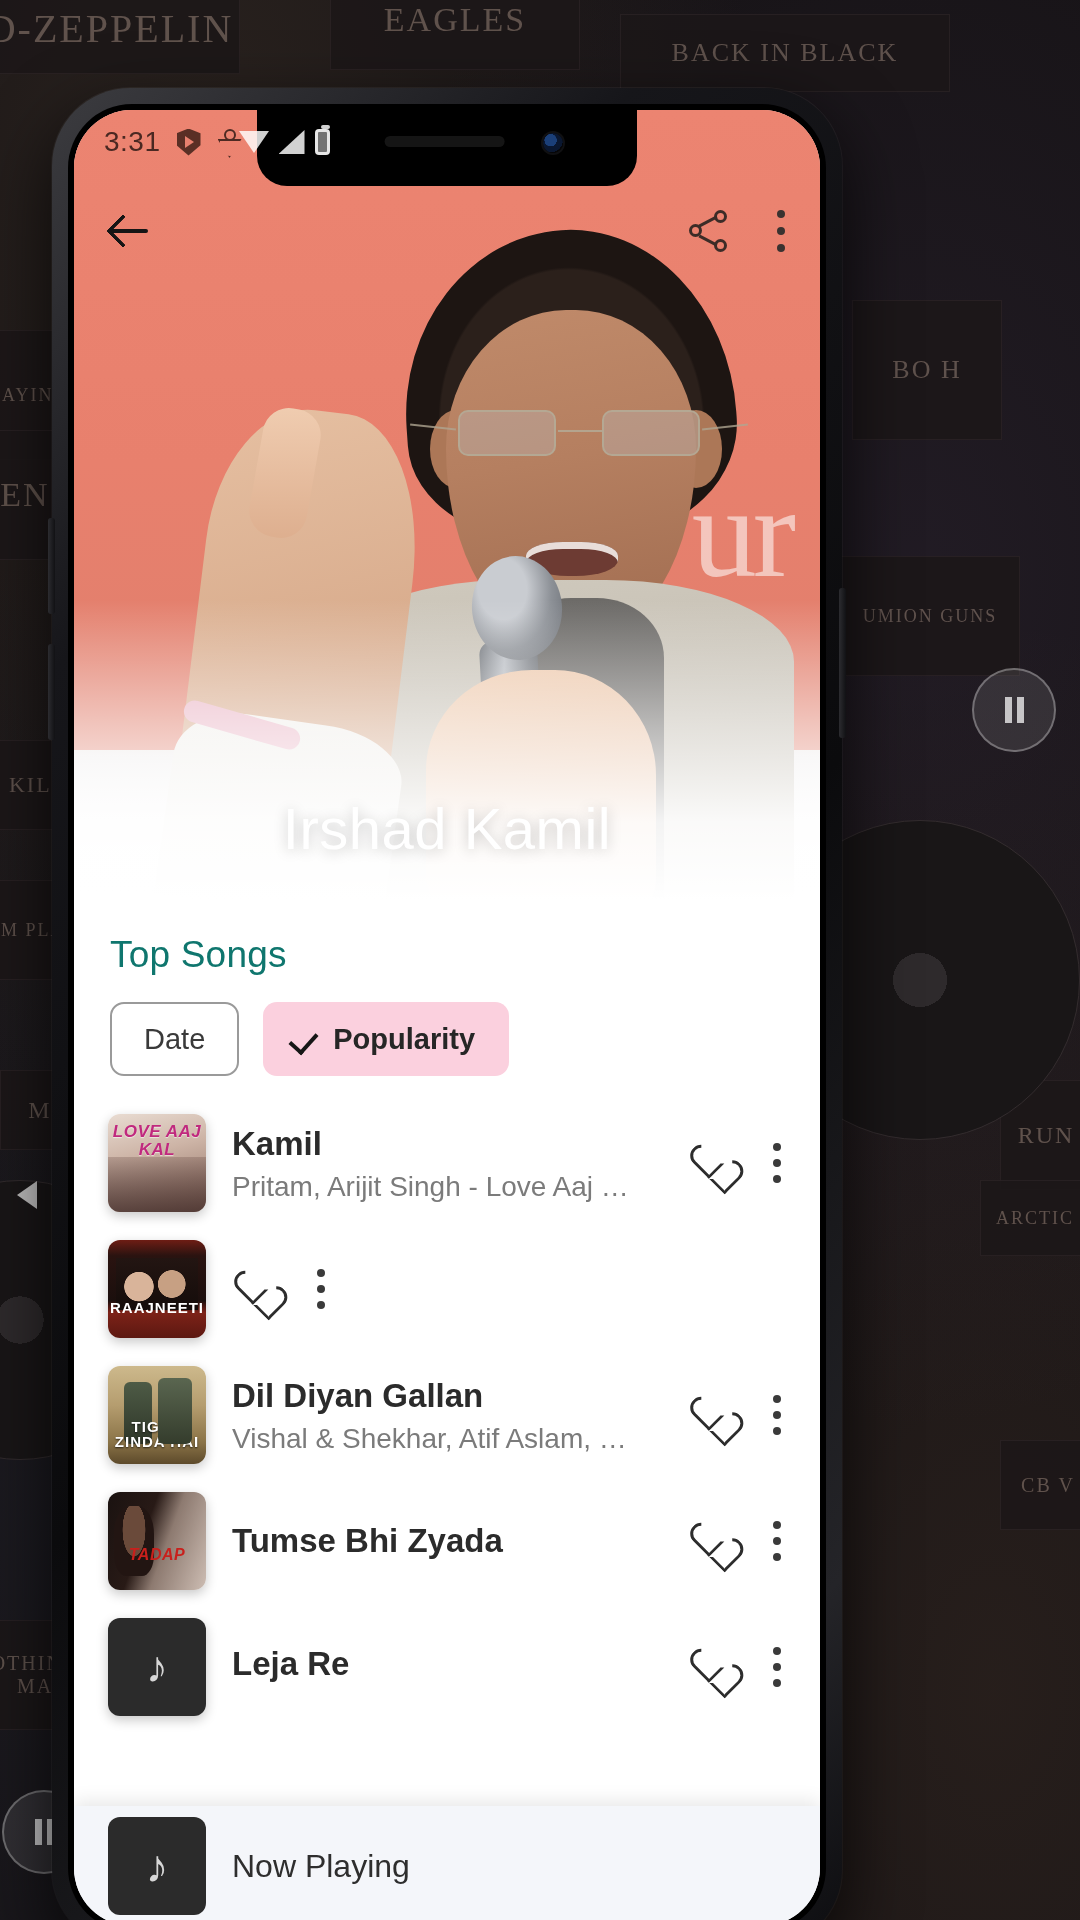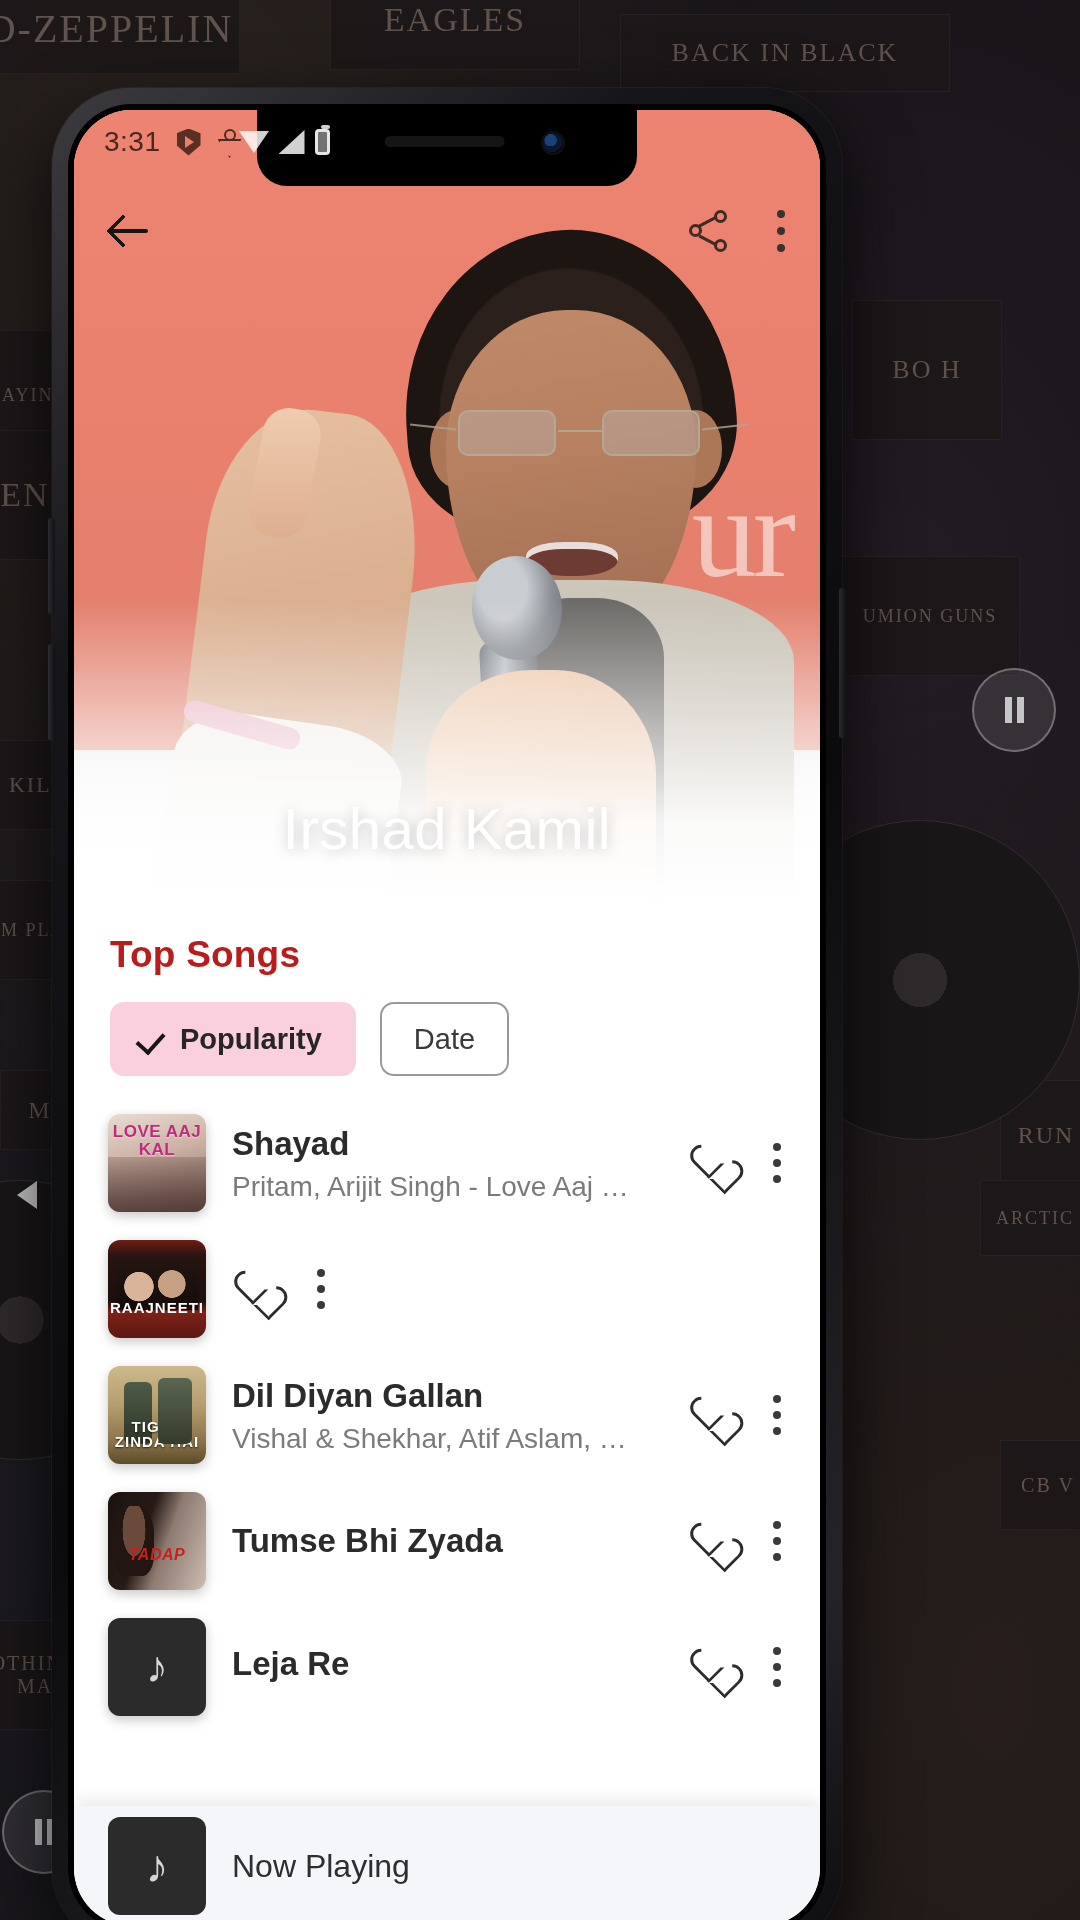--- a/index.html
+++ b/index.html
@@ -271,21 +271,21 @@
   .ic-share .ln { position: absolute; width: 20px; height: 3px; background: #2a2320; }
   .ic-share .l1 { left: 10px; top: 10px; transform: rotate(-28deg); }
   .ic-share .l2 { left: 10px; top: 29px; transform: rotate(28deg); }
   .ic-more { width: 10px; height: 42px; display: flex; flex-direction: column; justify-content: space-between; align-items: center; }
   .ic-more i { width: 8px; height: 8px; background: #3a3230; border-radius: 50%; display: block; }
 
   
   .content { position: relative; background: #fff; }
   .section-title {
     padding: 34px 36px 0;
-    font-size: 37px; font-weight: 700; color: #b91c1c;
+    font-size: 37px; font-weight: 400; color: #0f766e;
     letter-spacing: .2px;
   }
   .chips { display: flex; gap: 24px; padding: 26px 36px 0; }
   .chip {
     display: flex; align-items: center; gap: 16px;
     height: 74px; padding: 0 32px;
     border-radius: 14px;
     font-size: 29px; color: #3a3a3a;
     border: 2px solid #9a9a9a;
     background: #fff;
@@ -316,21 +316,21 @@
     box-shadow: 0 4px 12px rgba(0,0,0,.22);
     background: #332;
   }
   .cover .cv-label {
     position: absolute; left: 0; right: 0;
     text-align: center; font-size: 12px; font-weight: 700;
     color: #fff; letter-spacing: .5px; line-height: 1.05;
   }
   
   .cv-love { background: linear-gradient(165deg,#e9dcd2 0%,#cdb4a6 40%,#8a6a5e 100%); }
-  .cv-love .cv-label { top: 9px; color: #c0297e; font-size: 17px; text-shadow: 0 1px 1px rgba(255,255,255,.6); }
+  .cv-love .cv-label { top: 9px; color: #c0297e; font-size: 17px; text-shadow: 0 1px 1px rgba(255,255,255,.6); font-style: italic; }
   .cv-love::after {
     content:""; position:absolute; left:0; right:0; bottom:0; height:56%;
     background: linear-gradient(180deg, rgba(90,60,55,.25), rgba(60,40,38,.7));
   }
   
   .cv-raaj { background: linear-gradient(180deg,#6e1d14 0%,#2a1310 16%,#1b0f0d 62%,#7d2218 74%,#5c1811 100%); }
   .cv-raaj .cv-label { bottom: 22px; font-size: 15px; letter-spacing: 1px; }
   .cv-raaj .faces {
     position:absolute; left: 8px; top: 18px; right: 8px; height: 52px;
     background: radial-gradient(circle at 28% 55%, #d9b49a 0 22%, transparent 23%),
@@ -514,38 +514,38 @@
           <div class="mic-head"></div>
         </div>
         <div class="hero-fade"></div>
         <div class="artist-name">Irshad Kamil</div>
       </div>
 
       <div class="content">
         <div class="section-title">Top Songs</div>
 
         <div class="chips">
+          <div class="chip">
+
+            <span>Date</span>
+          </div>
           <div class="chip selected">
             <span class="check"></span>
             <span>Popularity</span>
           </div>
-          <div class="chip">
-
-            <span>Date</span>
-          </div>
         </div>
 
         <div class="songlist">
 
           <div class="song-row">
             <div class="cover cv-love">
               <span class="cv-label">LOVE AAJ KAL</span>
             </div>
             <div class="song-text">
-              <div class="song-title">Shayad</div>
+              <div class="song-title">Kamil</div>
               <div class="song-sub">Pritam, Arijit Singh - Love Aaj …</div>
             </div>
             <div class="song-actions">
               <span class="ic-heart"></span>
               <span class="ic-dots">
                   <i></i>
                   <i></i>
                   <i></i>
                 </span>
             </div>

